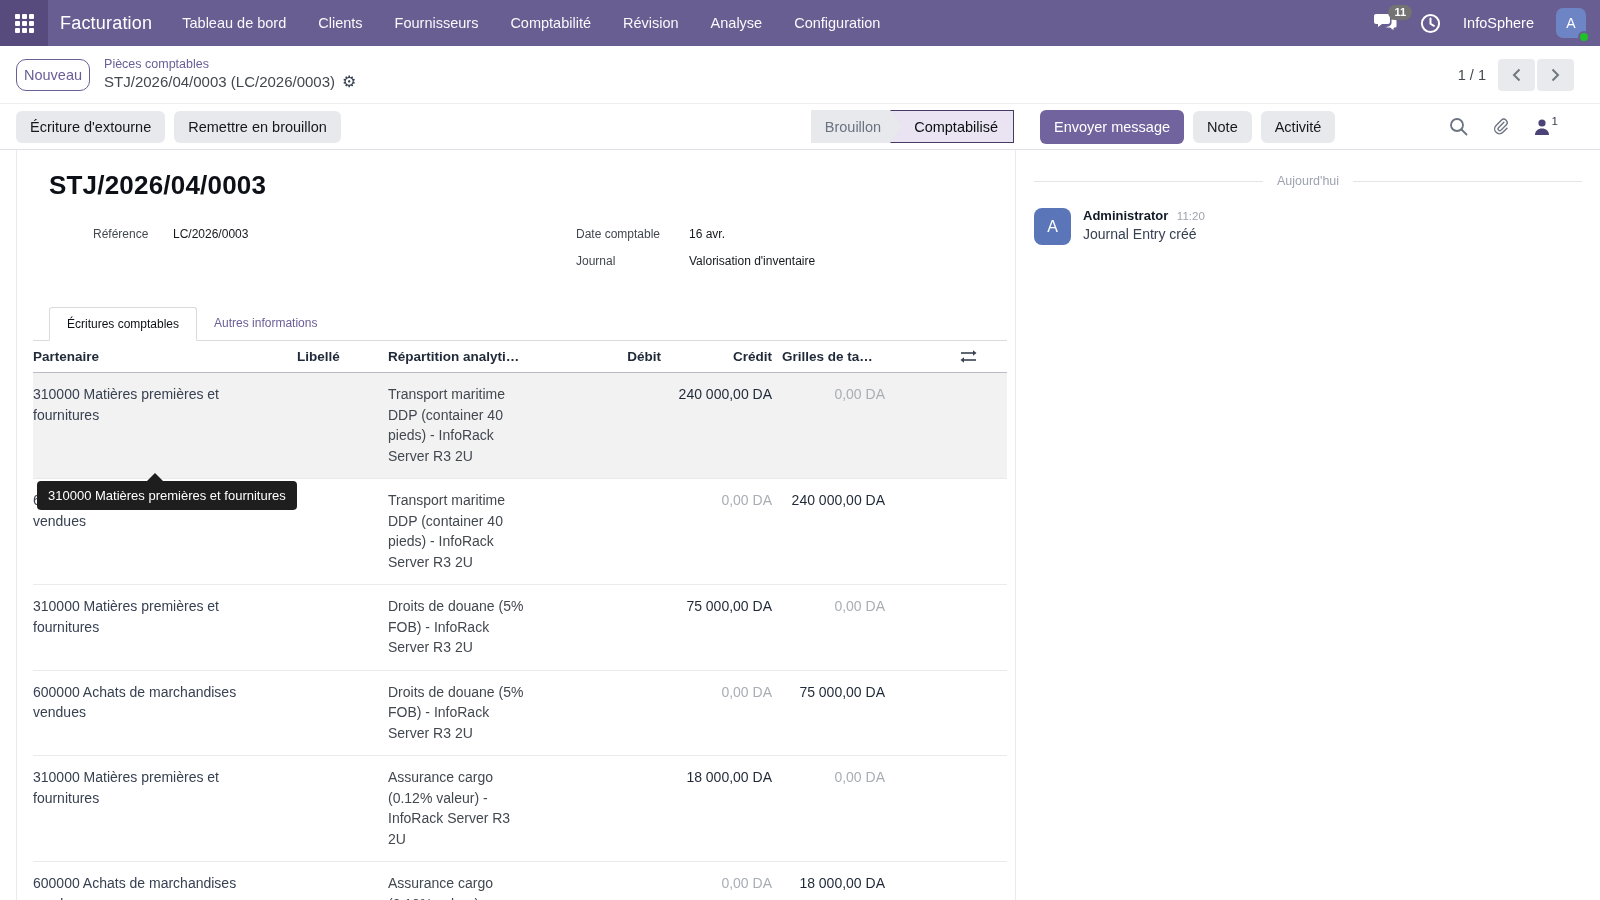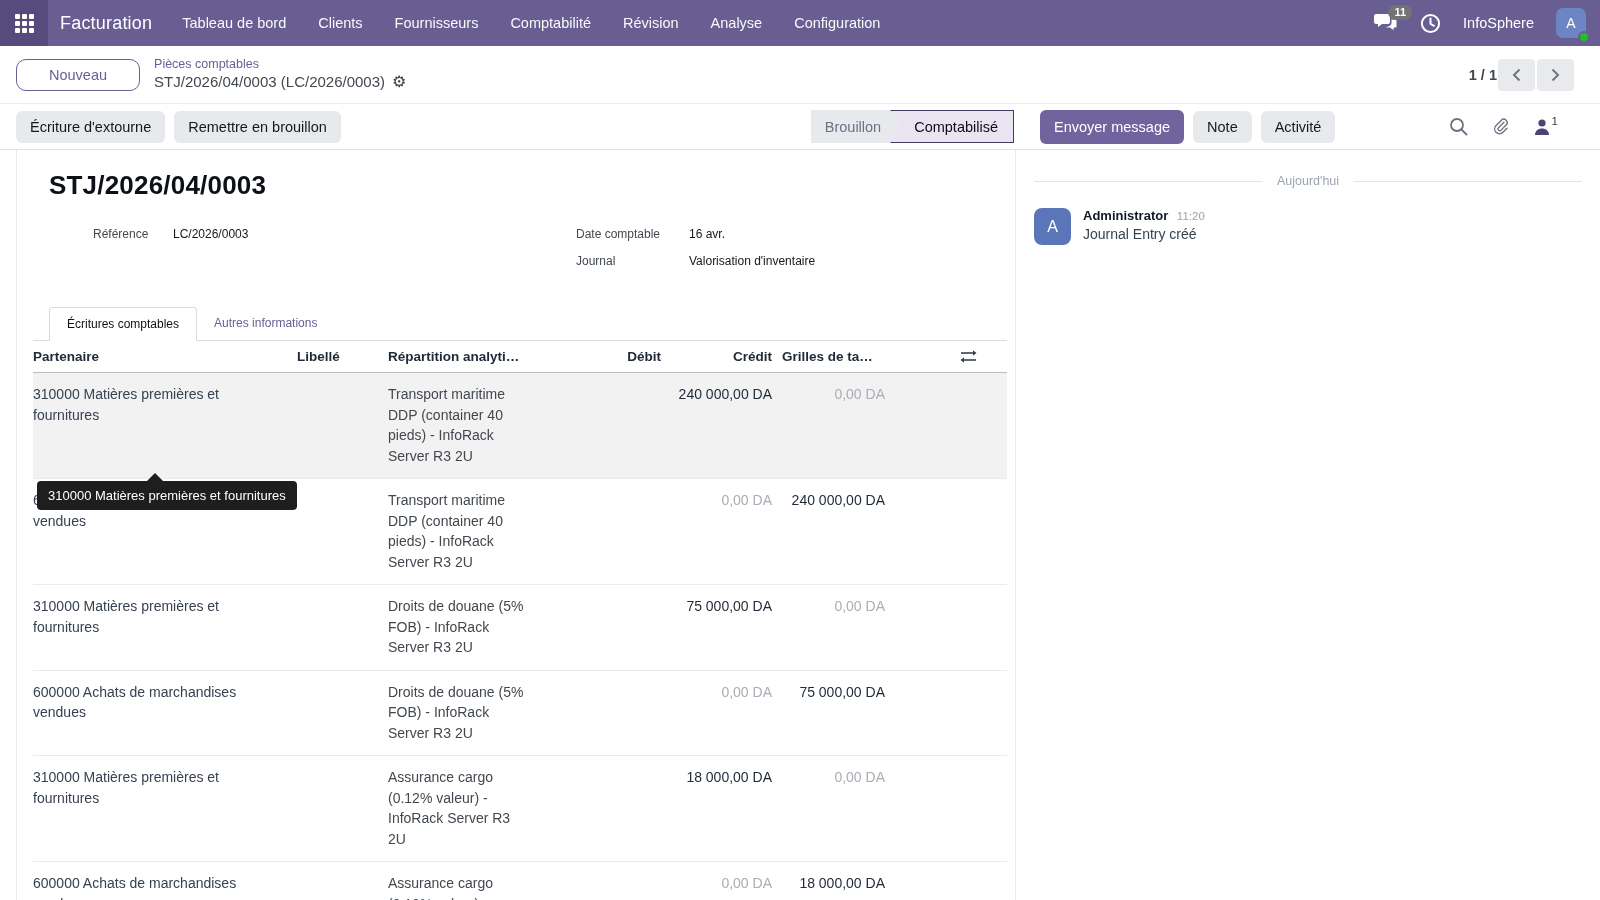--- a/index.html
+++ b/index.html
@@ -18,26 +18,26 @@
   .msg-wrap { position:relative; display:flex; }
   .badge { position:absolute; top:-8px; right:-14px; background:#737373; color:#fff; font-size:11px; font-weight:700;
            border-radius:9px; padding:1px 6px; line-height:13px; }
   .company { font-size:14.5px; }
   .avatar-top { position:relative; width:30px; height:30px; border-radius:7px; background:#6d85c5; display:flex; align-items:center; justify-content:center;
                 font-size:14px; font-weight:500; cursor:pointer; }
   .status-dot { position:absolute; right:-4px; bottom:-5px; width:12px; height:12px; border-radius:50%; background:#1fc127; border:2px solid #695e91; }
 
   
   .bc-bar { height:58px; display:flex; align-items:center; padding:0 26px 0 16px; border-bottom:1px solid #eceef0; background:#fff; }
-  .btn-new { border:1px solid #6a5e96; color:#6a5e96; background:#fff; border-radius:10px; padding:7px 32px; font-size:14.5px; font-weight:500; cursor:pointer; font-family:inherit; }
+  .btn-new { border:1px solid #6a5e96; color:#6a5e96; background:#fff; border-radius:10px; padding:7px 7px; font-size:14.5px; font-weight:500; cursor:pointer; font-family:inherit; }
   .bc-text { margin-left:14px; line-height:1.25; }
   .bc-parent { font-size:12.5px; color:#6a5e96; cursor:pointer; }
   .bc-current { font-size:15px; color:#42484f; display:flex; align-items:center; gap:7px; }
   .gear { font-size:16px; color:#374151; cursor:pointer; line-height:1; }
-  .pager { margin-left:auto; display:flex; align-items:center; gap:1px;font-weight:bold; }
+  .pager { margin-left:auto; display:flex; align-items:center; gap:12px; }
   .pager-count { font-size:14.5px; color:#42484f; }
   .pager-btns { display:flex; gap:2px; }
   .pager-btn { width:37px; height:32px; background:#e9eaed; border:none; border-radius:4px; display:flex; align-items:center; justify-content:center; cursor:pointer; }
 
   
   .control-row { height:46px; display:flex; border-bottom:1px solid #dee2e6; background:#fff; }
   .cr-left { flex:0 0 1014px; display:flex; align-items:center; gap:9px; padding-left:16px; }
   .btn-grey { background:#e7e9ed; color:#16181c; border:none; border-radius:6px; padding:8px 14px; font-size:14.5px; font-weight:500; cursor:pointer; font-family:inherit; }
   .statusbar { margin-left:auto; display:flex; align-items:stretch; height:33px; }
   .step-draft { background:#e7e9ed; color:#6b7280; font-size:14.5px; display:flex; align-items:center; padding:0 20px 0 14px;

